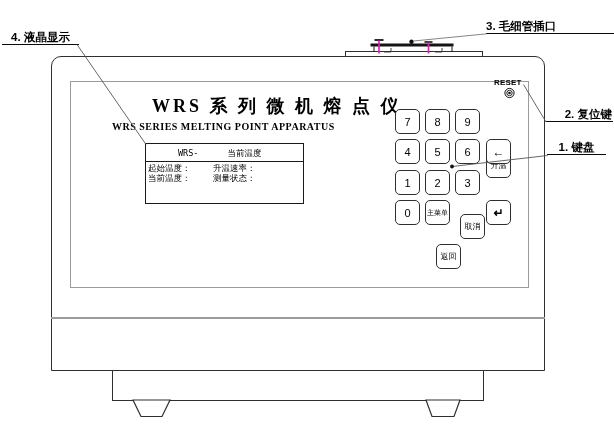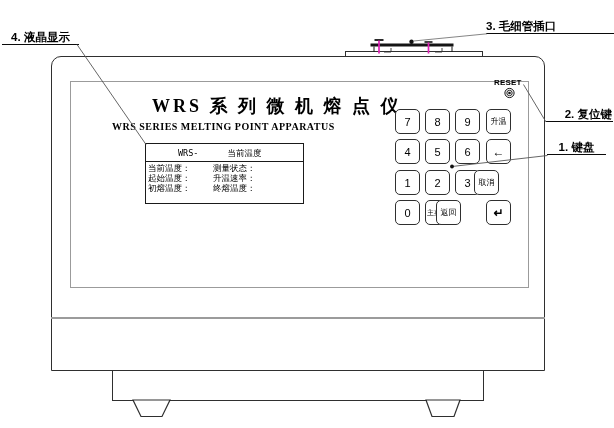--- a/index.html
+++ b/index.html
@@ -27,21 +27,21 @@
   .lcd-header{height:17px;border-bottom:1px solid #1a1a1a;display:flex;align-items:center;
               padding-left:32px;gap:29px;white-space:nowrap;}
   .lcd-rows{padding:1px 2px;}
   .lcd-row{display:flex;white-space:nowrap;}
   .lcd-row .l{width:65px;}
 
   
   .key{position:absolute;width:25px;height:25px;border:1.2px solid #2f2f2f;border-radius:5px;
        background:#fff;display:flex;align-items:center;justify-content:center;
        font-size:11px;box-sizing:border-box;}
-  .key.cjk{font-size:8px;letter-spacing:0;}
+  .key.cjk{font-size:8px;letter-spacing:0;margin-top:44px;}
   .key.cjk3{font-size:7px;}
   .key.sym{font-size:12px;font-weight:bold;}
 
   
   .reset-label{left:494px;top:78px;width:32px;text-align:left;font-size:8px;font-weight:bold;
                letter-spacing:0.2px;background:transparent;}
 
   
   .callout{font-weight:bold;font-size:11.5px;border-bottom:1.6px solid #0a0a0a;
            white-space:nowrap;line-height:14px;}
@@ -66,50 +66,46 @@
   <div class="abs title-cn">WRS 系 列 微 机 熔 点 仪</div>
   <div class="abs title-en">WRS SERIES MELTING POINT APPARATUS</div>
 
   <div class="abs lcd">
     <div class="lcd-header">
       <span>WRS-</span>
       <span>当前温度</span>
     </div>
     <div class="lcd-rows">
       <div class="lcd-row">
-        <span class="l">当前温度：</span>
-        <span>测量状态：</span>
-      </div>
-      <div class="lcd-row">
         <span class="l">起始温度：</span>
         <span>升温速率：</span>
       </div>
       <div class="lcd-row">
-        <span class="l">初熔温度：</span>
-        <span>终熔温度：</span>
+        <span class="l">当前温度：</span>
+        <span>测量状态：</span>
       </div>
     </div>
   </div>
 
   <div class="abs reset-label">RESET</div>
 
   <div class="key" style="left:395px;top:109px">7</div>
   <div class="key" style="left:425px;top:109px">8</div>
   <div class="key" style="left:455px;top:109px">9</div>
   <div class="key cjk" style="left:486px;top:109px">升温</div>
 
   <div class="key" style="left:395px;top:139px">4</div>
   <div class="key" style="left:425px;top:139px">5</div>
   <div class="key" style="left:455px;top:139px">6</div>
   <div class="key sym" style="left:486px;top:139px">←</div>
 
   <div class="key" style="left:395px;top:170px">1</div>
   <div class="key" style="left:425px;top:170px">2</div>
   <div class="key" style="left:455px;top:170px">3</div>
-  <div class="key cjk" style="left:474px;top:170px">取消</div>
+  <div class="key cjk" style="left:460px;top:170px">取消</div>
 
   <div class="key" style="left:395px;top:200px">0</div>
   <div class="key cjk3" style="left:425px;top:200px">主菜单</div>
   <div class="key cjk" style="left:436px;top:200px">返回</div>
   <div class="key sym" style="left:486px;top:200px">↵</div>
 
   <div class="abs callout co4">4. 液晶显示</div>
   <div class="abs callout co3">3. 毛细管插口</div>
   <div class="abs callout co2">2. 复位键</div>
   <div class="abs callout co1">1. 键盘</div>

